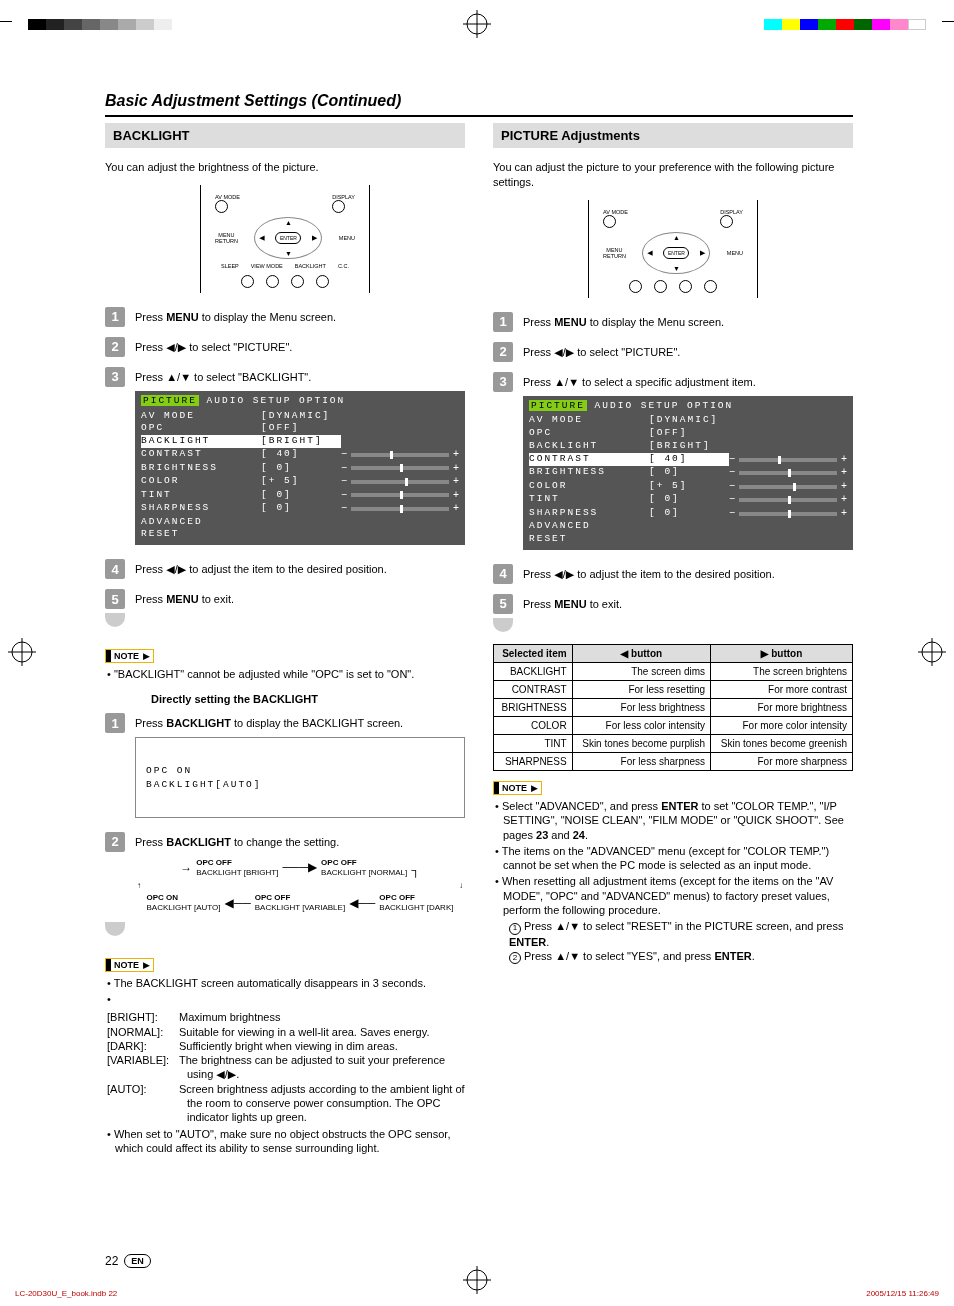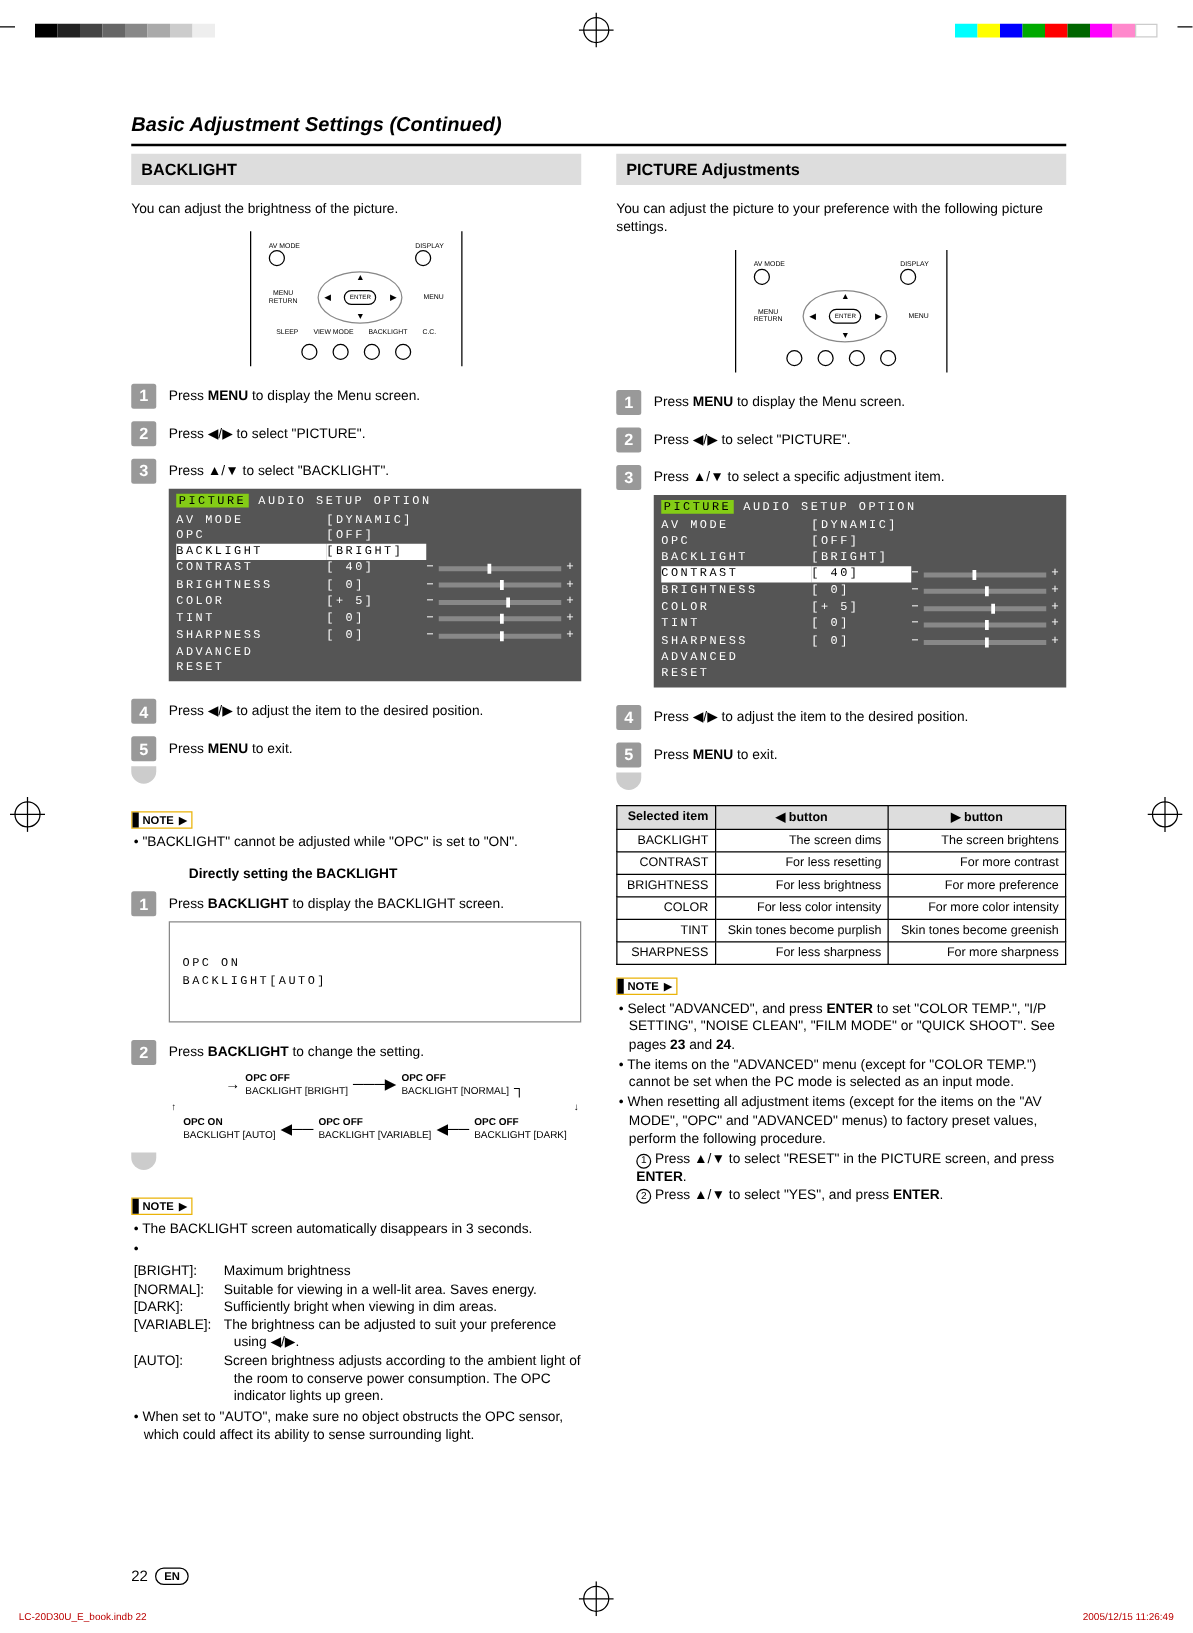--- a/index.html
+++ b/index.html
@@ -541,21 +541,21 @@
                 <td>The screen brightens</td>
               </tr>
               <tr>
                 <td>CONTRAST</td>
                 <td>For less resetting</td>
                 <td>For more contrast</td>
               </tr>
               <tr>
                 <td>BRIGHTNESS</td>
                 <td>For less brightness</td>
-                <td>For more preference</td>
+                <td>For more brightness</td>
               </tr>
               <tr>
                 <td>COLOR</td>
                 <td>For less color intensity</td>
                 <td>For more color intensity</td>
               </tr>
               <tr>
                 <td>TINT</td>
                 <td>Skin tones become purplish</td>
                 <td>Skin tones become greenish</td>

